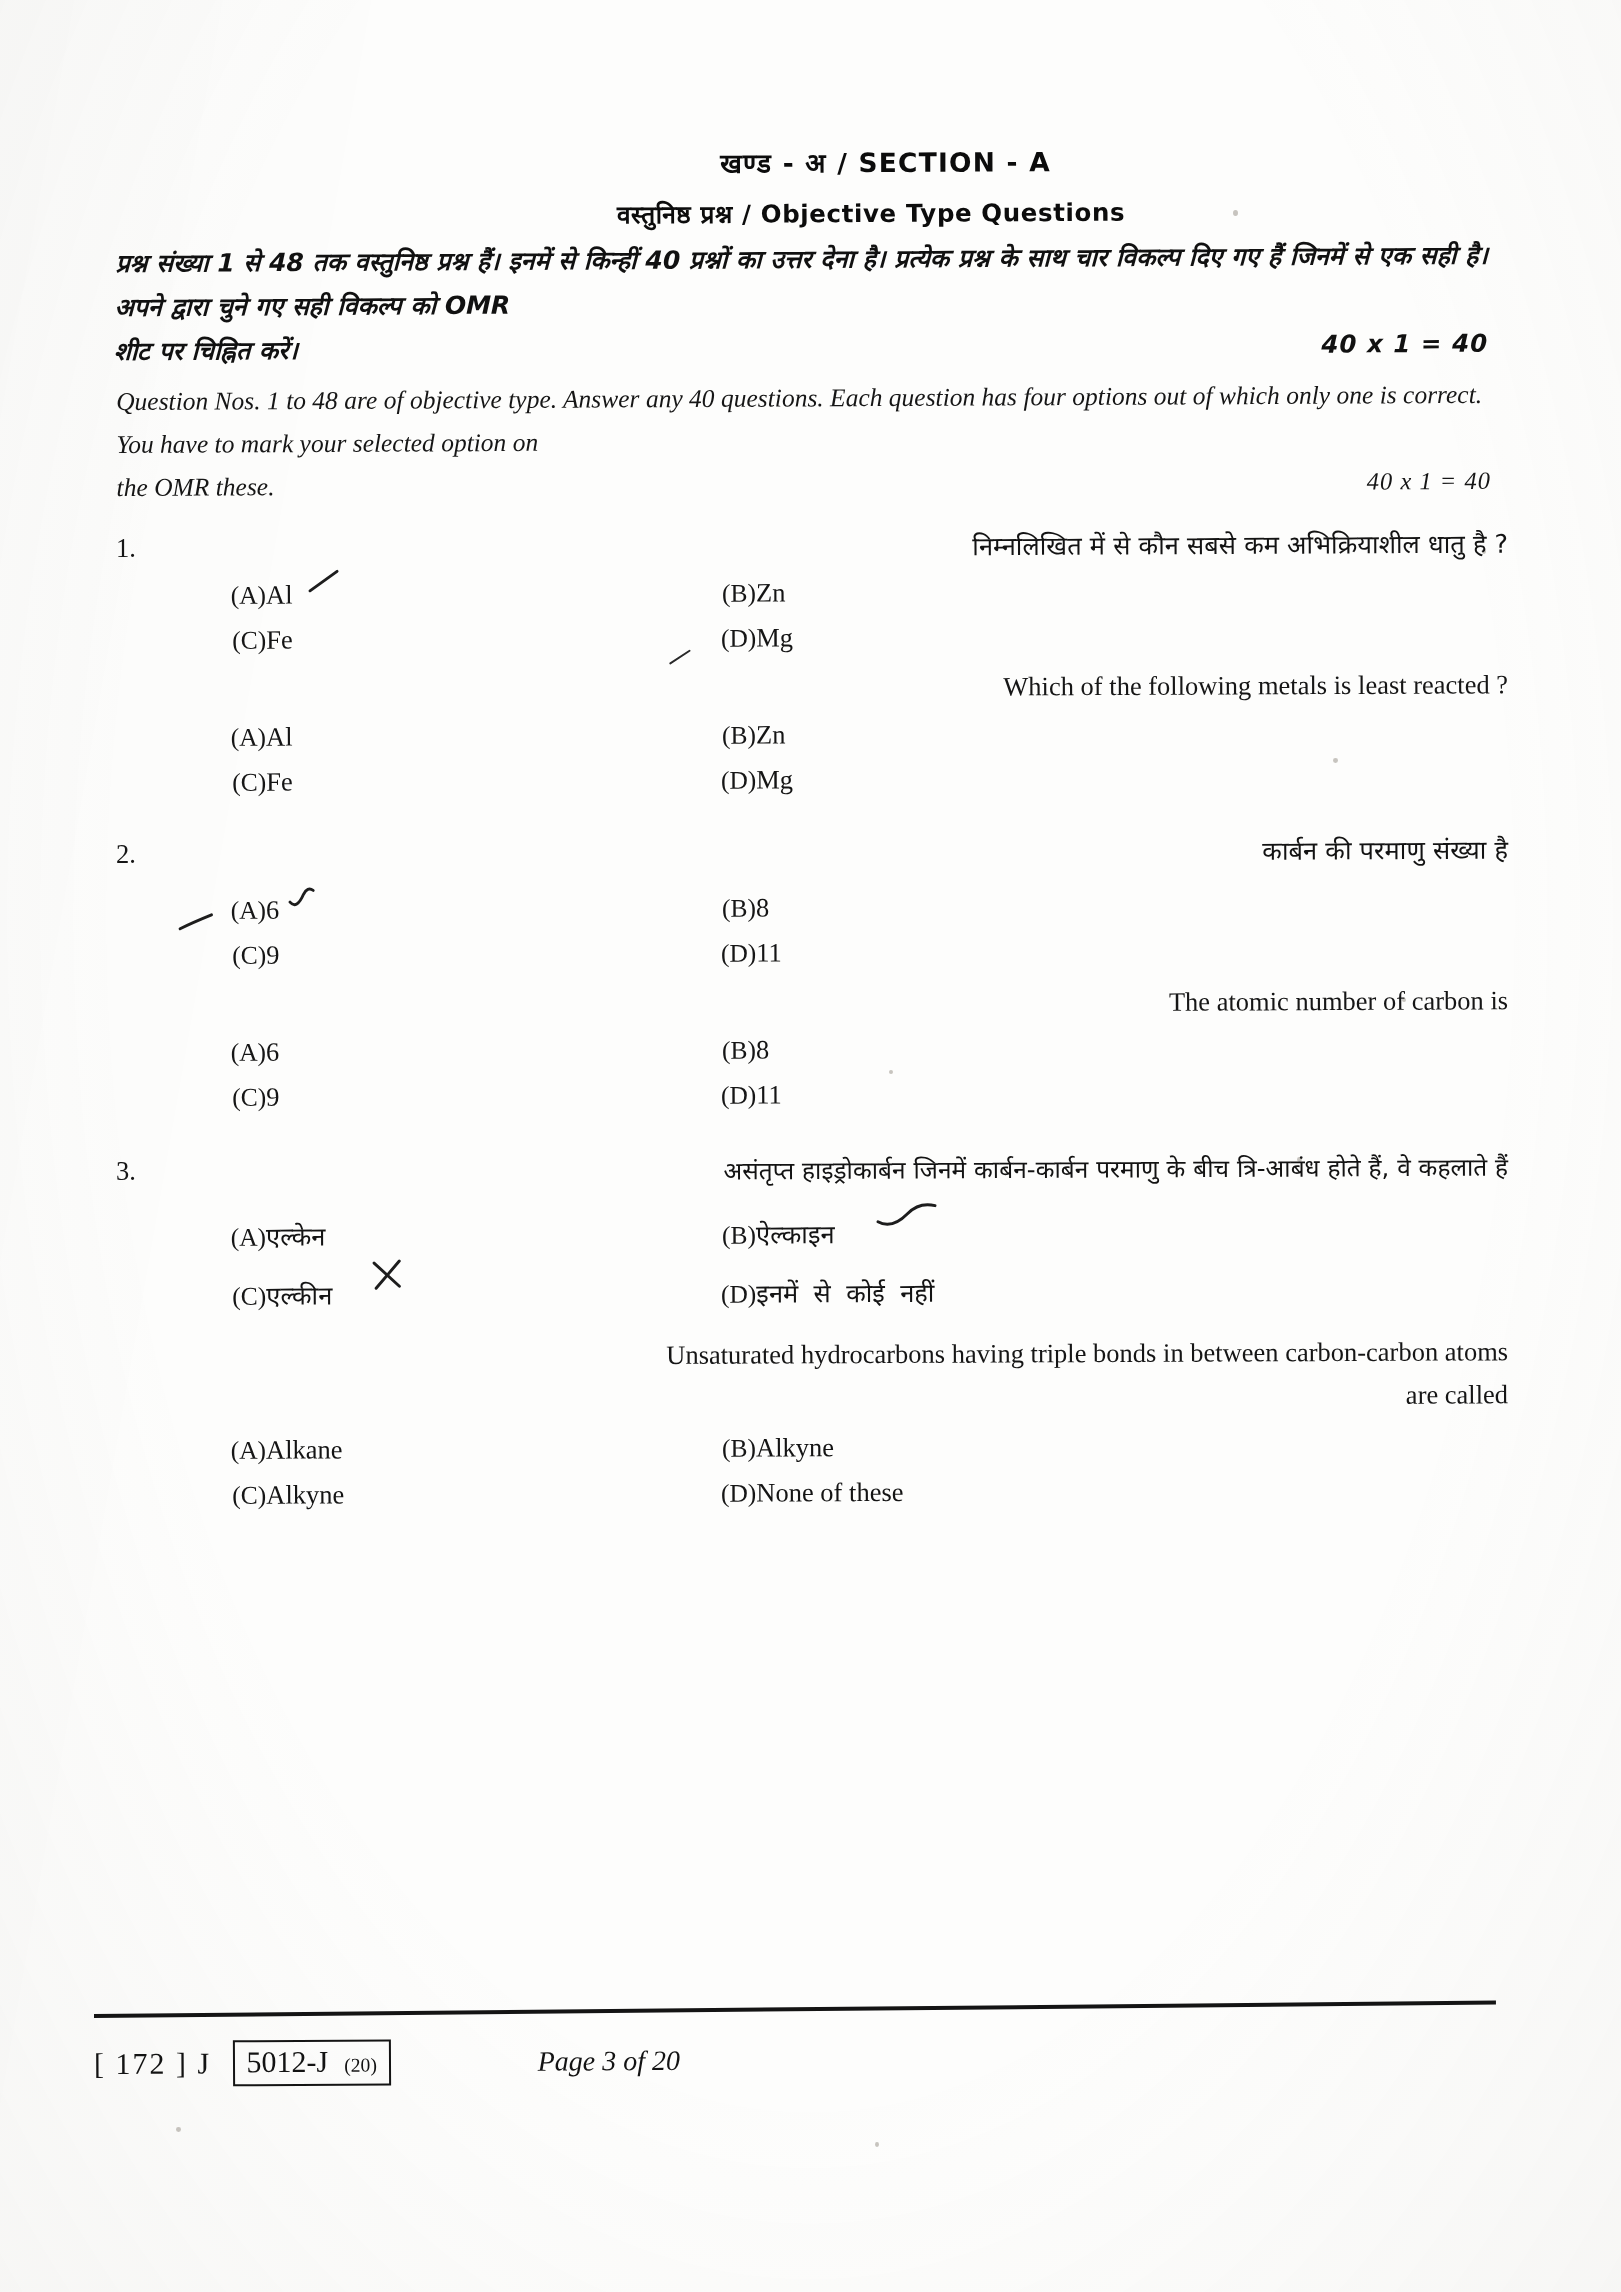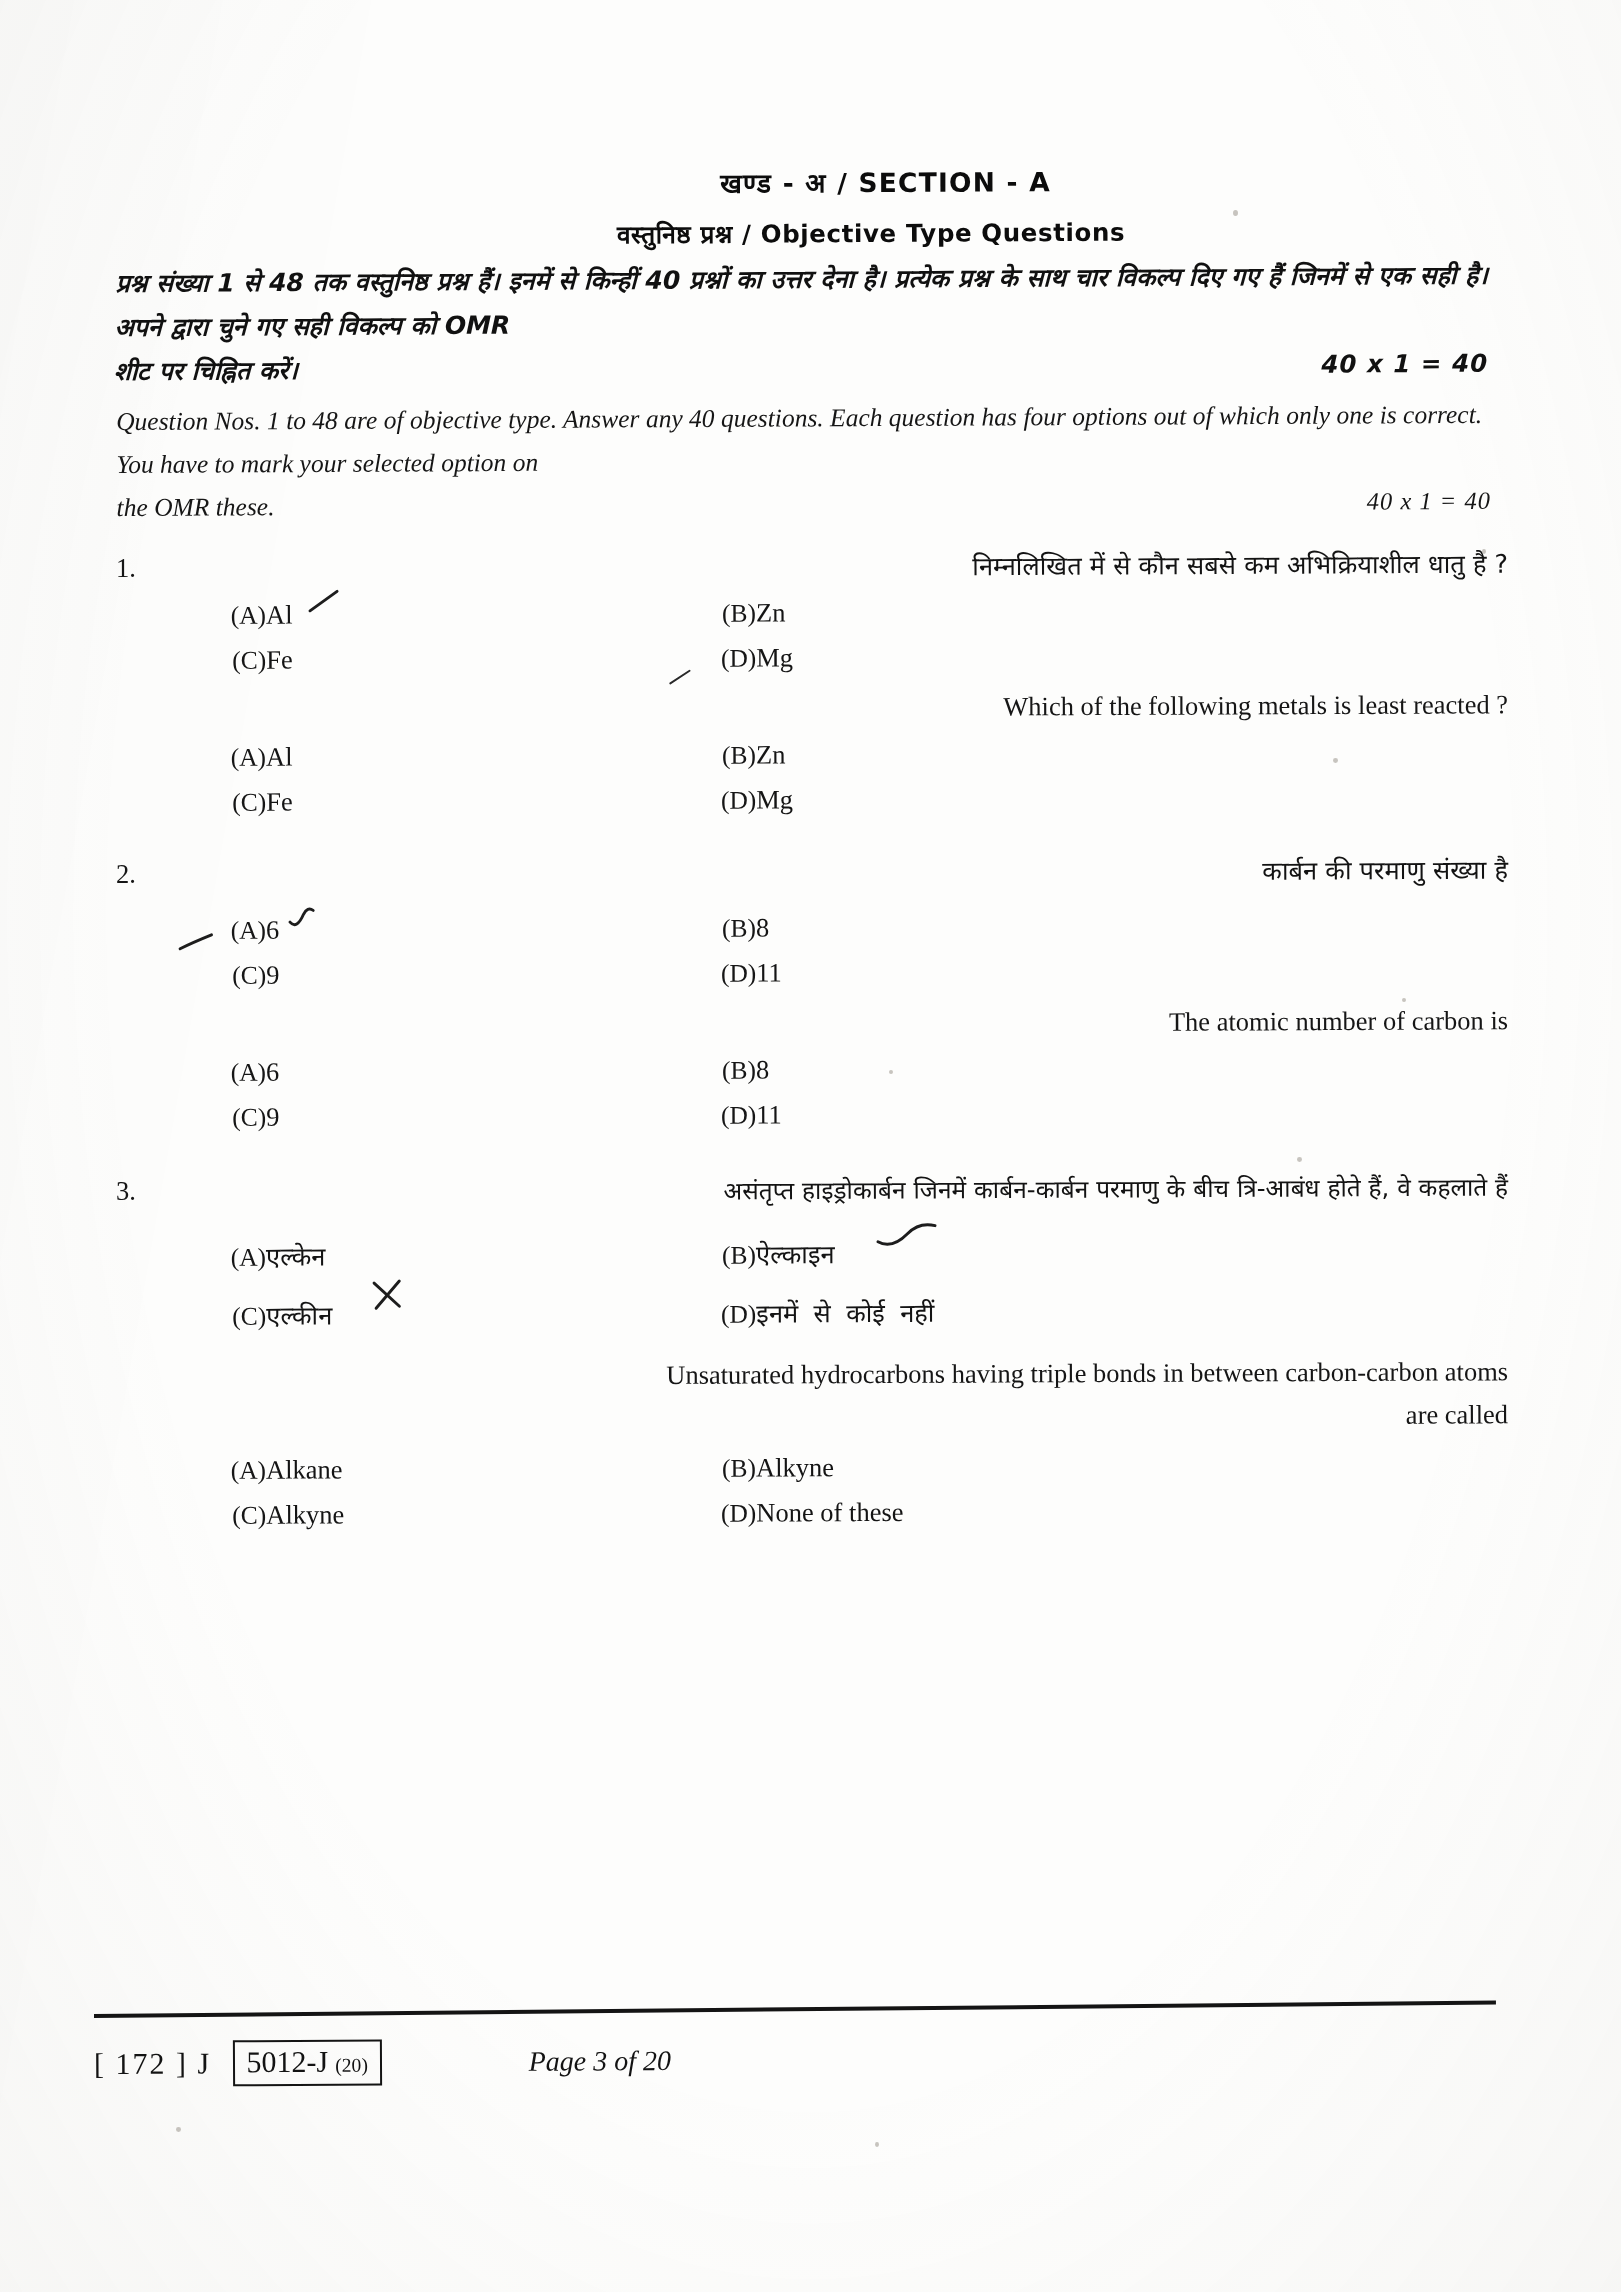--- a/index.html
+++ b/index.html
@@ -29,21 +29,21 @@
     pointer-events: none;
     background:
       radial-gradient(ellipse at 50% 40%, rgba(255,255,255,0) 60%, rgba(140,135,125,0.055) 100%),
       linear-gradient(100deg, rgba(0,0,0,0.012) 0%, rgba(0,0,0,0) 22%);
     mix-blend-mode: multiply;
   }
 
   .content {
     position: absolute;
     left: 116px;
-    top: 164px;
+    top: 144px;
     width: 1392px;
   }
 
   
   .section-heading {
     text-align: center;
     font-family: "DejaVu Sans", sans-serif;
     font-weight: bold;
     font-size: 26.5px;
     letter-spacing: 1.2px;
@@ -231,21 +231,21 @@
     letter-spacing: 2px;
     margin-right: 21.6px;
     white-space: nowrap;
   }
   .footer-code-box {
     border: 2.9px solid #141414;
     padding: 2.9px 11.8px 4.9px 11.8px;
     font-size: 30px;
     display: flex;
     align-items: baseline;
-    gap: 7px;
+    gap: 16px;
     white-space: nowrap;
   }
   .footer-code-sub { font-size: 19.6px; }
   .footer-page {
     margin-left: 147px;
     font-size: 28px;
     white-space: nowrap;
     font-style: italic;
   }
 

